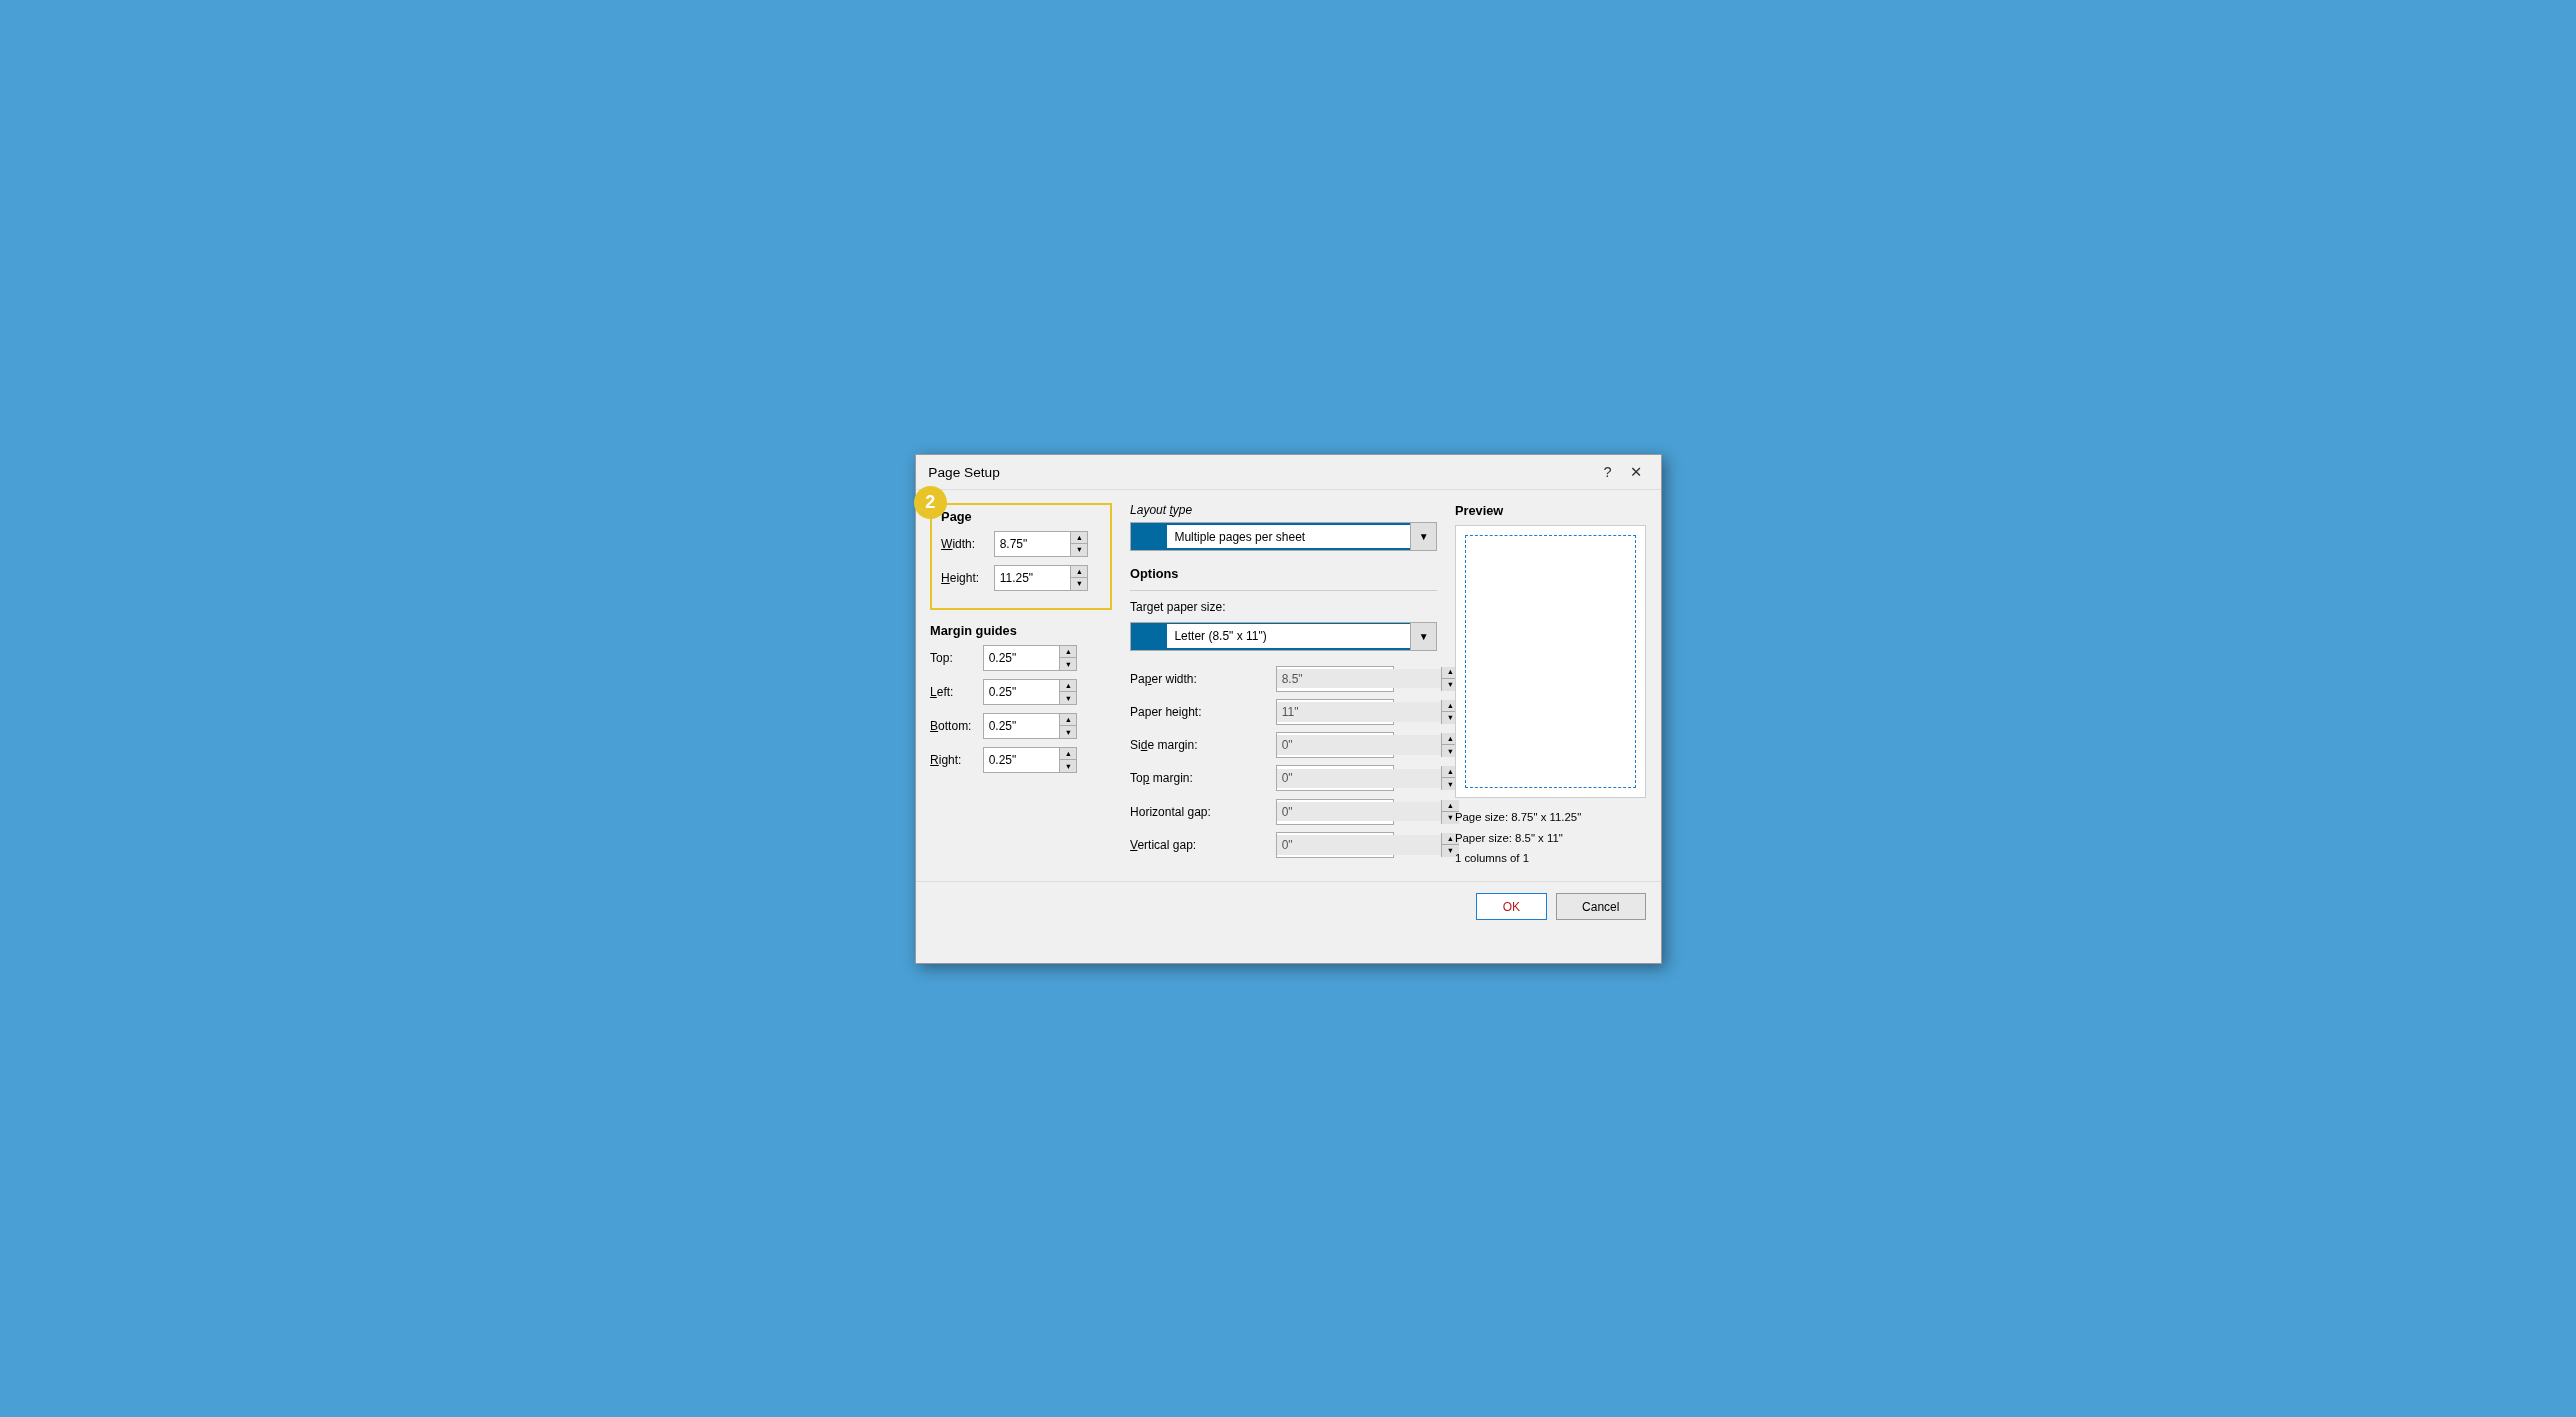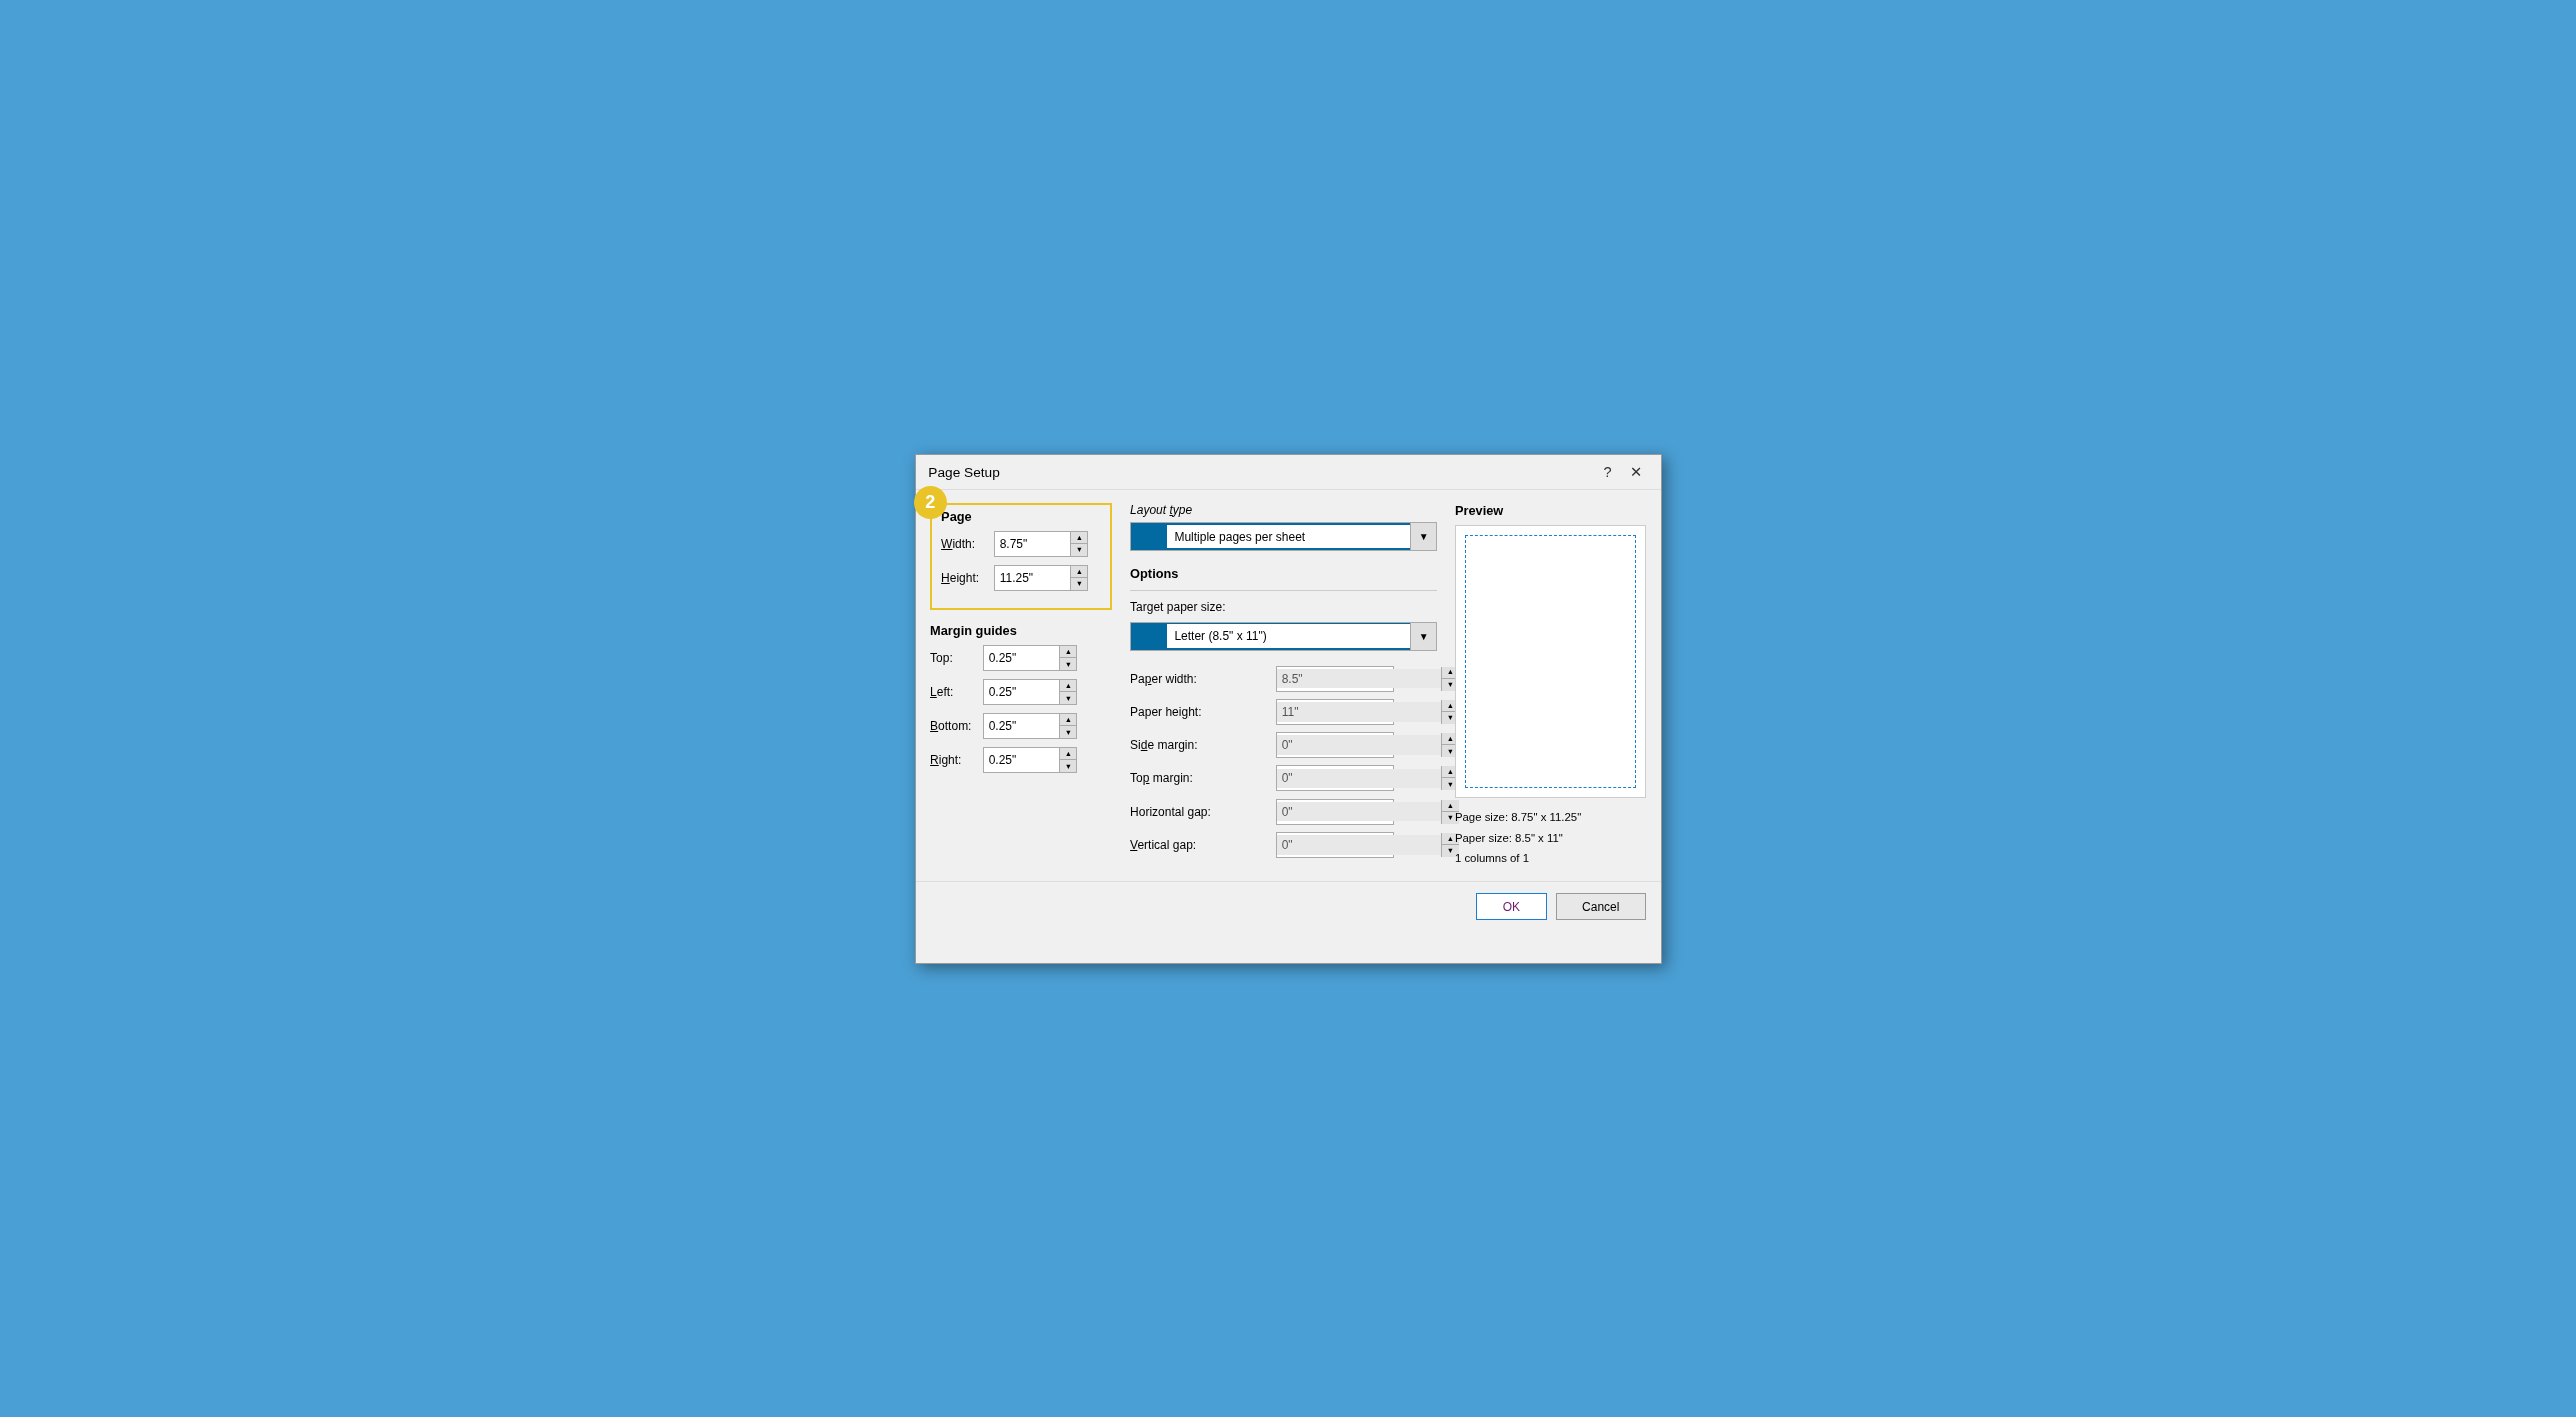--- a/index.html
+++ b/index.html
@@ -234,21 +234,21 @@
     .btn {
       padding: 5.5px 25.5px;
       font-size: 12px;
       cursor: pointer;
       border: 0.9px solid #999;
       background: #e8e8e8;
     }
     .btn-ok {
       background: #fff;
       border: 1.8px solid #1a7fd4;
-      color: #701a75;
+      color: #b91c1c;
       text-align: center;
     }
   </style>
 </head>
 <body>
 
 <div class="dialog">
 
   <div class="title-bar">
     <span class="title-text">Page Setup</span>

